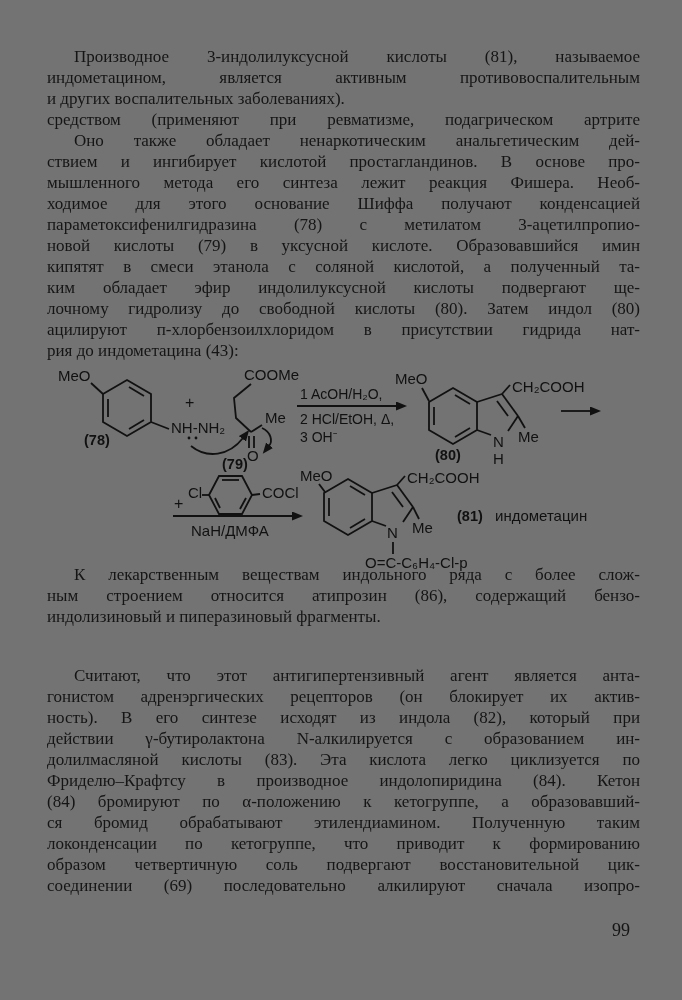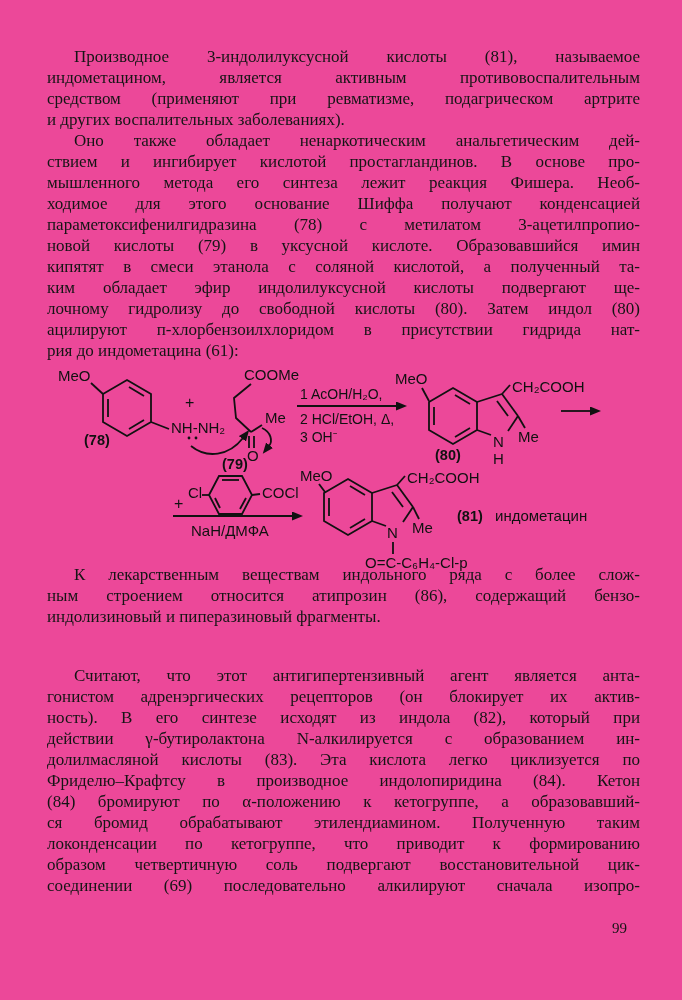--- a/index.html
+++ b/index.html
@@ -1,56 +1,56 @@
 <!DOCTYPE html>
 <html><head>
 <meta charset="utf-8">
 <style>
   html,body { margin:0; padding:0; background:#e8e8e8; }
   .page {
     position:relative; width:682px; height:1000px;
-    background:#ec4899; overflow:hidden;
+    background:#737373; overflow:hidden;
     font-family:"Liberation Serif", serif; color:#151515;
   }
   .para { position:absolute; left:47px; width:593px; font-size:17px; }
   .tline { height:21px; line-height:21px; text-align:justify; text-align-last:justify; white-space:normal; overflow:visible; }
   .tline.lastleft { text-align-last:left; }
   .para .tline:first-child { text-indent:27px; }
-  .pageno { position:absolute; left:612px; top:920px; font-size:15px; }
+  .pageno { position:absolute; left:612px; top:920px; font-size:18px; }
   svg.scheme { position:absolute; left:41px; top:362px; }
   svg text { font-family:"Liberation Sans", sans-serif; font-size:15px; fill:#111; }
   svg text.lbl { font-weight:bold; font-size:14.5px; }
   svg text.cond { font-size:14px; }
   svg text.plus { font-size:16px; }
   svg line, svg polygon, svg polyline, svg path.curve { stroke:#111; stroke-width:1.8; fill:none; }
   svg circle.dot { fill:#111; stroke:none; }
 </style>
 </head>
 <body>
 
 <div class="page">
 
   <div class="para" style="top:46px">
       <div class="tline">Производное 3-индолилуксусной кислоты (81), называемое</div>
       <div class="tline">индометацином, является активным противовоспалительным</div>
+      <div class="tline lastleft">и других воспалительных заболеваниях).</div>
       <div class="tline">средством (применяют при ревматизме, подагрическом артрите</div>
-      <div class="tline lastleft">и других воспалительных заболеваниях).</div>
     </div>
   <div class="para" style="top:130px">
       <div class="tline">Оно также обладает ненаркотическим анальгетическим дей-</div>
       <div class="tline">ствием и ингибирует кислотой простагландинов. В основе про-</div>
       <div class="tline">мышленного метода его синтеза лежит реакция Фишера. Необ-</div>
       <div class="tline">ходимое для этого основание Шиффа получают конденсацией</div>
       <div class="tline">параметоксифенилгидразина (78) с метилатом 3-ацетилпропио-</div>
       <div class="tline">новой кислоты (79) в уксусной кислоте. Образовавшийся имин</div>
       <div class="tline">кипятят в смеси этанола с соляной кислотой, а полученный та-</div>
       <div class="tline">ким обладает эфир индолилуксусной кислоты подвергают ще-</div>
       <div class="tline">лочному гидролизу до свободной кислоты (80). Затем индол (80)</div>
       <div class="tline">ацилируют п-хлорбензоилхлоридом в присутствии гидрида нат-</div>
-      <div class="tline lastleft">рия до индометацина (61):</div>
+      <div class="tline lastleft">рия до индометацина (43):</div>
     </div>
   <div class="para" style="top:564px">
       <div class="tline">К лекарственным веществам индольного ряда с более слож-</div>
       <div class="tline">ным строением относится атипрозин (86), содержащий бензо-</div>
       <div class="tline lastleft">индолизиновый и пиперазиновый фрагменты.</div>
     </div>
   <div class="para" style="top:665px">
       <div class="tline">Считают, что этот антигипертензивный агент является анта-</div>
       <div class="tline">гонистом адренэргических рецепторов (он блокирует их актив-</div>
       <div class="tline">ность). В его синтезе исходят из индола (82), который при</div>

